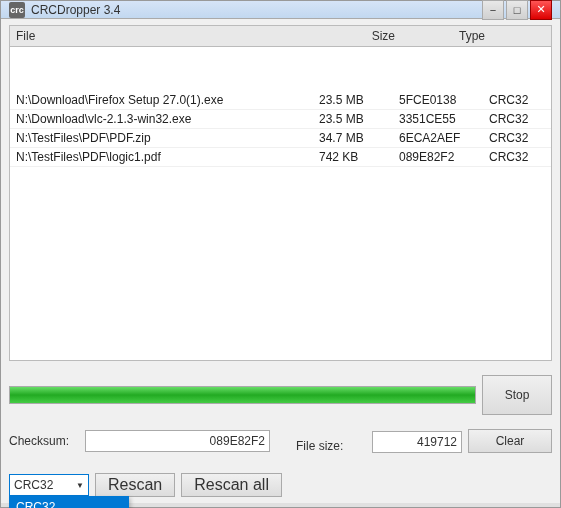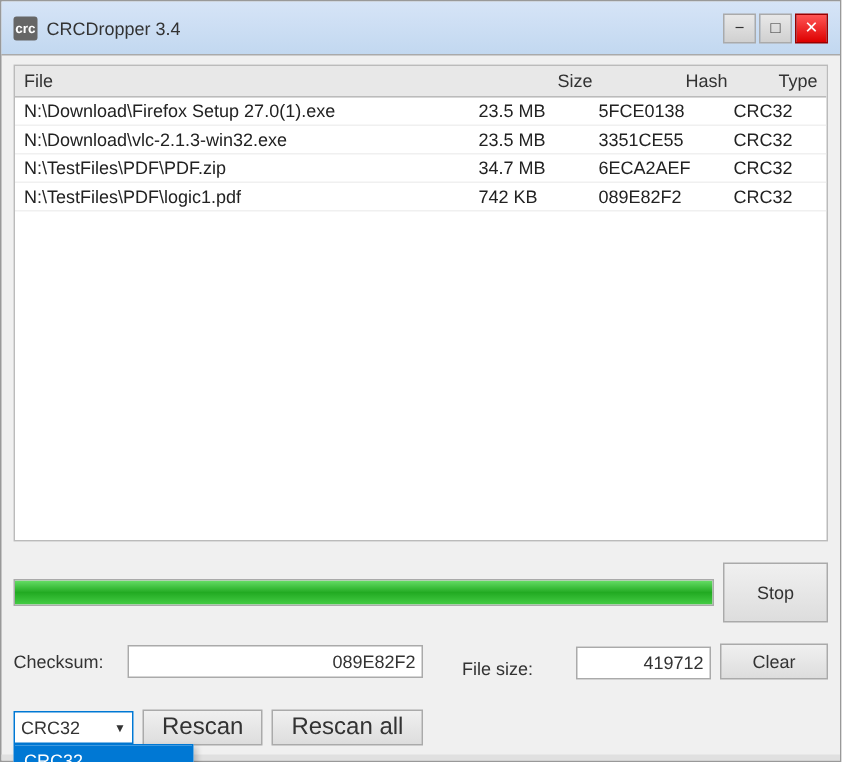--- a/index.html
+++ b/index.html
@@ -14,21 +14,21 @@
     .window {
       width: 561px;
       height: 508px;
       border: 1px solid #999;
       display: flex;
       flex-direction: column;
       background: #f0f0f0;
     }
     .title-bar {
       background: linear-gradient(to bottom, #d6e4f7 0%, #c2d8f0 100%);
-      height: 36px;
+      height: 18px;
       display: flex;
       align-items: center;
       justify-content: space-between;
       padding: 0 8px;
       border-bottom: 1px solid #aaa;
       flex-shrink: 0;
     }
     .title-bar-left {
       display: flex;
       align-items: center;
@@ -96,20 +96,21 @@
       font-size: 12px;
       color: #333;
       padding: 1px 2px;
     }
     .table-header span:not(:first-child) {
       text-align: right;
     }
     .table-body {
       overflow-y: auto;
       height: calc(100% - 22px);
+      margin-top: 44px;
     }
     .table-row {
       display: grid;
       grid-template-columns: 1fr 80px 90px 60px;
       padding: 1px 4px;
       border-bottom: 1px solid #f0f0f0;
     }
     .table-row span {
       font-size: 12px;
       color: #222;
@@ -168,21 +169,21 @@
       padding: 0 4px;
       color: #333;
     }
     .info-right {
       display: flex;
       align-items: flex-end;
       gap: 6px;
       margin-left: 20px;
     }
     .clear-btn {
-      width: 72px;
+      width: 84px;
       height: 24px;
       background: linear-gradient(to bottom, #f0f0f0, #ddd);
       border: 1px solid #aaa;
       cursor: pointer;
       font-size: 12px;
       color: #333;
     }
     .action-row {
       display: flex;
       align-items: center;
@@ -259,21 +260,20 @@
       <button class="title-btn">□</button>
       <button class="title-btn close">✕</button>
     </div>
   </div>
 
   <div class="content">
     <div class="file-table">
       <div class="table-header">
         <span>File</span>
         <span>Size</span>
-        <span>Hash</span>
         <span>Type</span>
       </div>
       <div class="table-body" id="table-body">
       <div class="table-row">
     <span>N:\Download\Firefox Setup 27.0(1).exe</span>
     <span>23.5 MB</span>
     <span>5FCE0138</span>
     <span>CRC32</span>
   </div>
           <div class="table-row">

